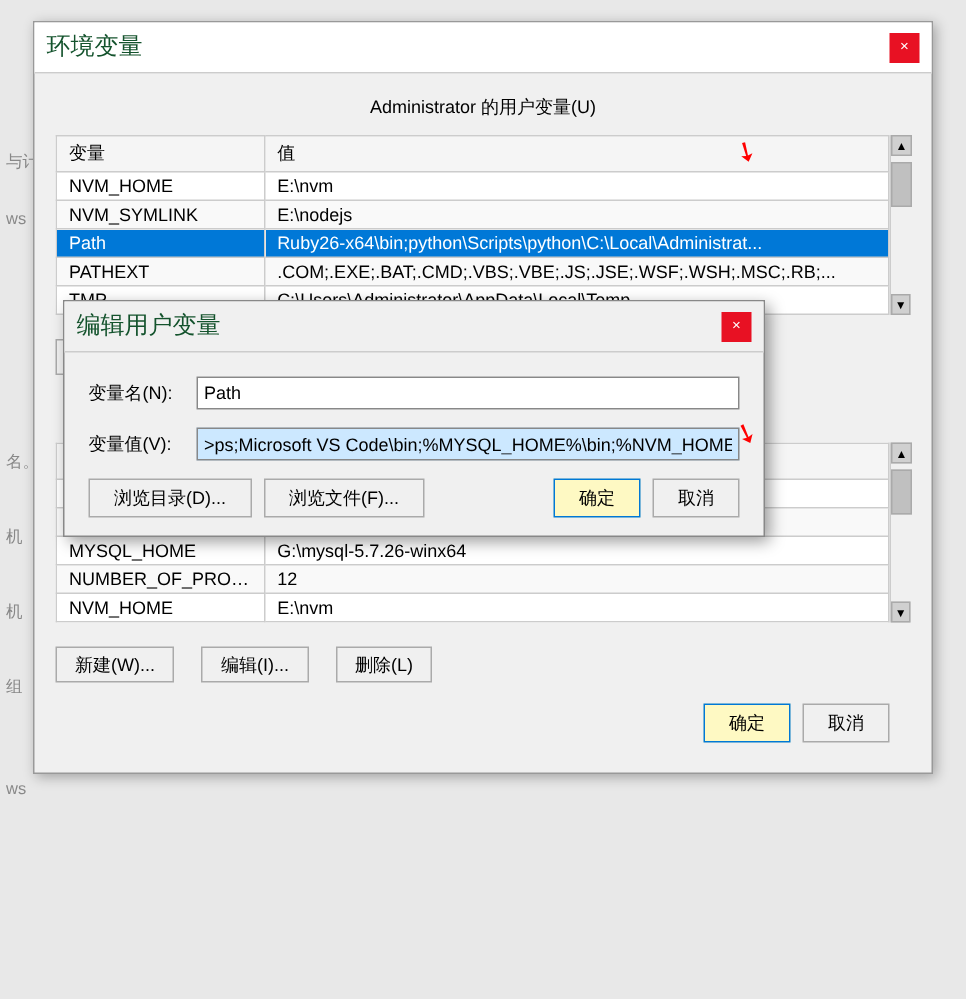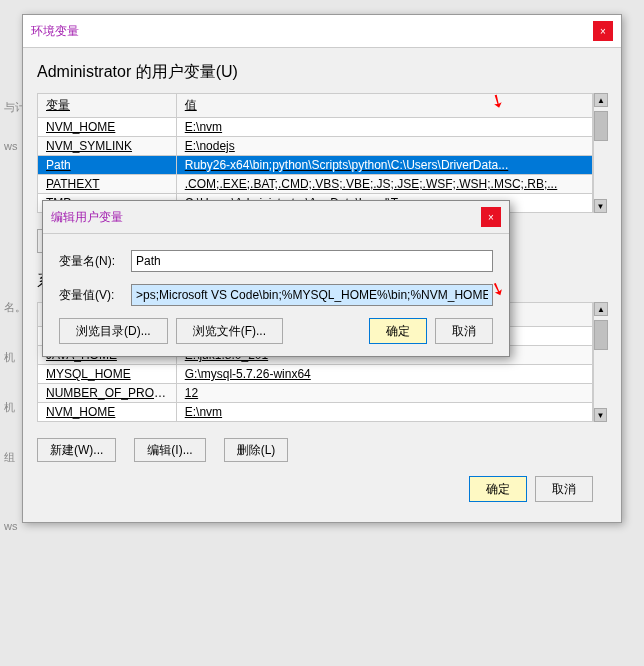--- a/index.html
+++ b/index.html
@@ -43,46 +43,47 @@
     .dialog-titlebar {
       background: #ffffff;
       padding: 6px 8px;
       display: flex;
       justify-content: space-between;
       align-items: center;
       border-bottom: 1px solid #ccc;
     }
 
     .dialog-titlebar-title {
-      font-size: 12px;
-      color: #a21caf;
+      font-size: 16px;
+      color: #14532d;
     }
 
     .dialog-close-btn {
       width: 20px;
       height: 20px;
       background: #e81123;
       border: none;
       cursor: pointer;
       display: flex;
       align-items: center;
       justify-content: center;
       font-size: 10px;
       color: white;
     }
 
     .dialog-body {
       padding: 10px 14px;
     }
 
     .section-title {
-      font-size: 16px;
+      font-size: 12px;
       color: #000;
       margin-bottom: 6px;
       padding: 4px 0;
+      text-align: center;
     }
 
     
     .var-table {
       width: 100%;
       border-collapse: collapse;
       background: white;
       border: 1px solid #999;
     }
 
@@ -212,21 +213,20 @@
       position: relative;
     }
 
     .table-wrapper {
       display: flex;
     }
 
     .table-scroll {
       flex: 1;
       overflow: hidden;
-      text-decoration: underline;
     }
 
     .scrollbar-btn {
       width: 14px;
       height: 14px;
       background: #d0d0d0;
       border: 1px solid #aaa;
       display: flex;
       align-items: center;
       justify-content: center;
@@ -297,21 +297,21 @@
           <tr>
                 <td style="overflow:hidden;text-overflow:ellipsis;max-width:120px;">NVM_HOME</td>
                     <td style="overflow:hidden;text-overflow:ellipsis;max-width:360px;">E:\nvm</td>
               </tr>
               <tr>
                 <td style="overflow:hidden;text-overflow:ellipsis;max-width:120px;">NVM_SYMLINK</td>
                     <td style="overflow:hidden;text-overflow:ellipsis;max-width:360px;">E:\nodejs</td>
               </tr>
               <tr class="selected">
                 <td style="overflow:hidden;text-overflow:ellipsis;max-width:120px;">Path</td>
-                    <td style="overflow:hidden;text-overflow:ellipsis;max-width:360px;">Ruby26-x64\bin;python\Scripts\python\C:\Users\DriverData...</td>
+                    <td style="overflow:hidden;text-overflow:ellipsis;max-width:360px;">Ruby26-x64\bin;python\Scripts\python\C:\Local\Administrat...</td>
               </tr>
               <tr>
                 <td style="overflow:hidden;text-overflow:ellipsis;max-width:120px;">PATHEXT</td>
                     <td style="overflow:hidden;text-overflow:ellipsis;max-width:360px;margin-top:36px;">.COM;.EXE;.BAT;.CMD;.VBS;.VBE;.JS;.JSE;.WSF;.WSH;.MSC;.RB;...</td>
               </tr>
               <tr>
                 <td style="overflow:hidden;text-overflow:ellipsis;max-width:120px;">TMP</td>
                     <td style="overflow:hidden;text-overflow:ellipsis;max-width:360px;">C:\Users\Administrator\AppData\Local\Temp</td>
               </tr>
             </tbody>

